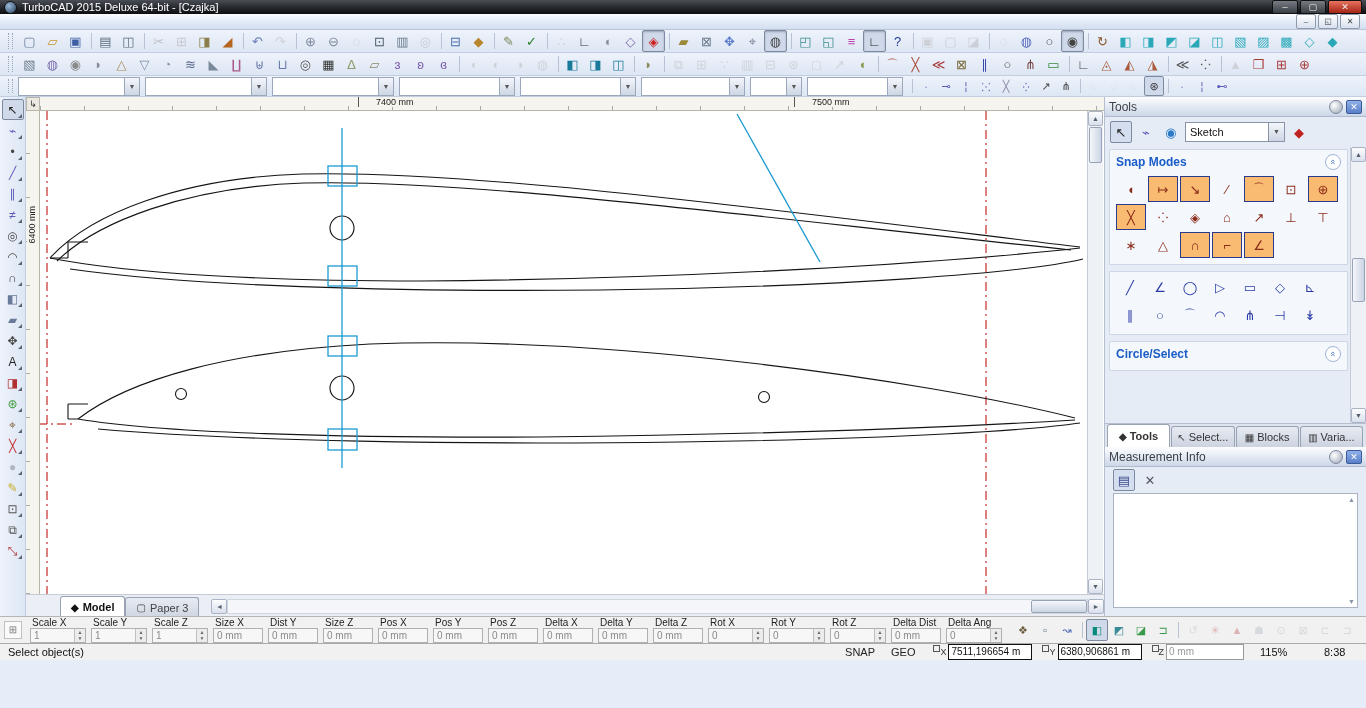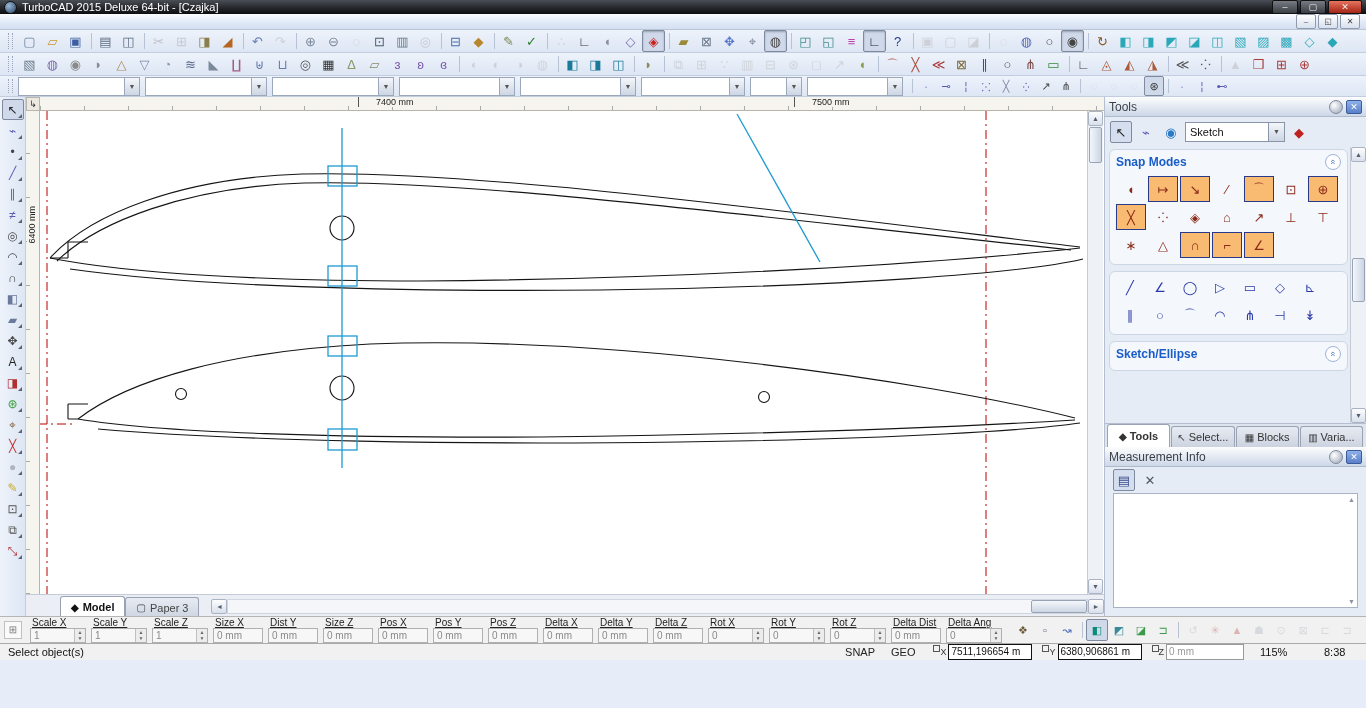--- a/index.html
+++ b/index.html
@@ -107,21 +107,21 @@
   .ptoolbar { height:30px; display:flex; align-items:center; gap:3px; padding:0 5px; background:#e6ecf5; }
   .pbtn { width:22px; height:22px; display:flex; align-items:center; justify-content:center; border:1px solid transparent; border-radius:2px; }
   .pbtn .g { font-size:13px; }
   .pbtn.pressed { border-color:#7e8aa0; background:#d4deee; }
   .pcombo { width:100px; height:20px; border:1px solid #8a94a8; background:#fff; display:flex; }
   .pcombo .cval { flex:1; padding:3px 4px; font-size:11px; color:#111; }
   .pcombo .cbtn { width:16px; background:linear-gradient(#f4f6fa,#cdd6e4); border-left:1px solid #8a94a8;
     font-size:7px; color:#555; text-align:center; line-height:18px; }
   .palette { flex:1; display:flex; overflow:hidden; }
   .sections { flex:1; padding:2px 2px 0 4px; }
-  .sect { background:#f4f7fb; border:1px solid #cdd6e4; border-radius:6px; margin-bottom:6px; padding-bottom:4px; }
+  .sect { background:#f4f7fb; border:1px solid #cdd6e4; border-radius:1px; margin-bottom:6px; padding-bottom:4px; }
   .shead { display:flex; align-items:center; padding:4px 6px; }
   .shead .t { flex:1; color:#1a5dc8; font-weight:bold; font-size:12px; }
   .chev { width:16px; height:16px; border:1px solid #9fb4d8; border-radius:50%; background:#fff;
     color:#4a78c8; font-size:9px; text-align:center; line-height:14px; }
   .chev span { display:inline-block; transform:rotate(90deg); }
   .igrid { display:flex; flex-wrap:wrap; gap:2px; padding:2px 6px; }
   .snapb { width:30px; height:26px; display:flex; align-items:center; justify-content:center; border:1px solid transparent; }
   .snapb .g { font-size:13px; color:#8a2a1a; }
   .snapb.active { background:#f9ba72; border-color:#2a3a8a; }
   .lineb { width:28px; height:26px; display:flex; align-items:center; justify-content:center; }
@@ -140,21 +140,21 @@
   .mbody { flex:1; margin:0 8px 8px 8px; background:#fff; border:1px solid #aab3c4; position:relative; }
   .mbody .up,.mbody .dn { position:absolute; right:2px; font-size:7px; color:#8a94a4; }
   .mbody .up { top:2px; } .mbody .dn { bottom:2px; }
 
   
   .inspector { height:35px; background:#f1f1f1; border-top:1px solid #b5b5b5; display:flex; align-items:center; padding-left:4px; }
   .igridbtn { width:18px; height:18px; border:1px solid #c0c0c0; background:#fafafa; font-size:10px; color:#777;
     text-align:center; line-height:16px; margin-right:8px; flex:none;}
   .fields { display:flex; gap:5px; }
   .fld { display:flex; flex-direction:column; flex:none; }
-  .flabel { font-size:10px; color:#222; padding-left:2px; white-space:nowrap;text-decoration:underline; }
+  .flabel { font-size:10px; color:#222; padding-left:2px; white-space:nowrap; }
   .fbox { height:15px; border:1px solid #b0b0b0; background:#f7f7f7; display:flex; width:50px; }
   .fld.spin-on .fbox { width:56px; }
   .fbox .v { flex:1; font-size:10px; color:#8a8a8a; padding:1px 3px; overflow:hidden; white-space:nowrap; }
   .fbox .spin { display:none; width:11px; flex-direction:column; border-left:1px solid #c0c0c0; background:#ececec;
     font-size:5px; color:#666; text-align:center; line-height:6px; }
   .fld.spin-on .spin { display:flex; }
   .insicons { display:flex; align-items:center; margin-left:10px; }
   .insicons .smicon { width:22px; height:22px; }
 
   
@@ -920,21 +920,21 @@
                 <div class="lineb">
                   <span class="g">⊣</span>
                 </div>
                 <div class="lineb">
                   <span class="g">↡</span>
                 </div>
               </div>
           </div>
           <div class="sect">
             <div class="shead">
-              <span class="t">Sketch/Ellipse</span>
+              <span class="t">Circle/Select</span>
               <span class="chev"><span>«</span></span>
             </div>
           </div>
         </div>
         <div class="pscroll">
           <div class="sbtn">▲</div>
           <div class="pthumb"></div>
           <div style="flex:1"></div>
           <div class="sbtn">▼</div>
         </div>

